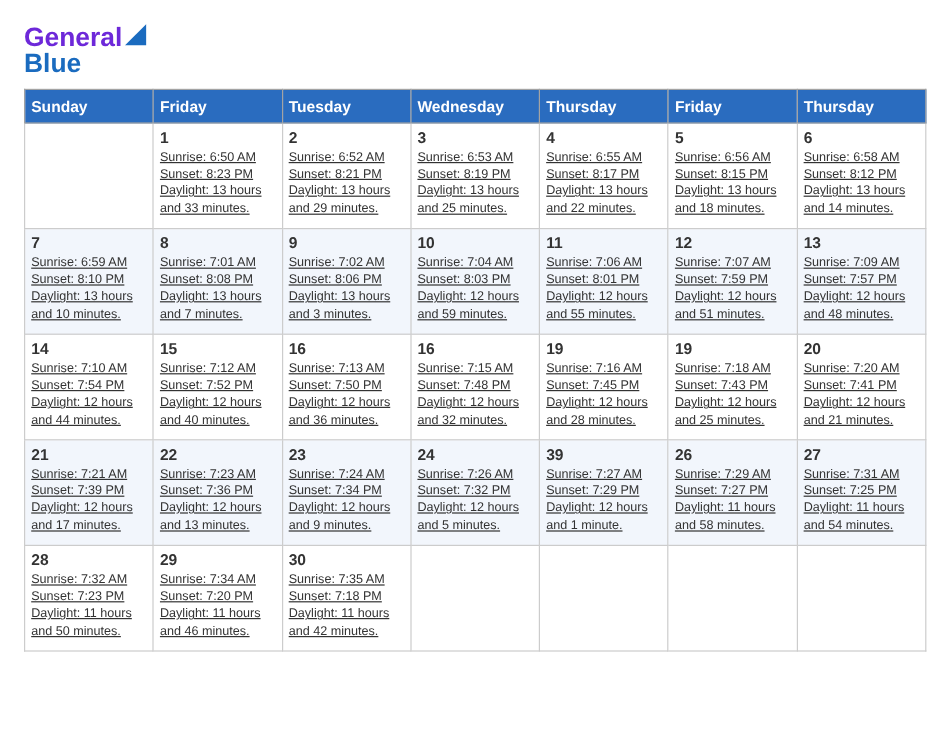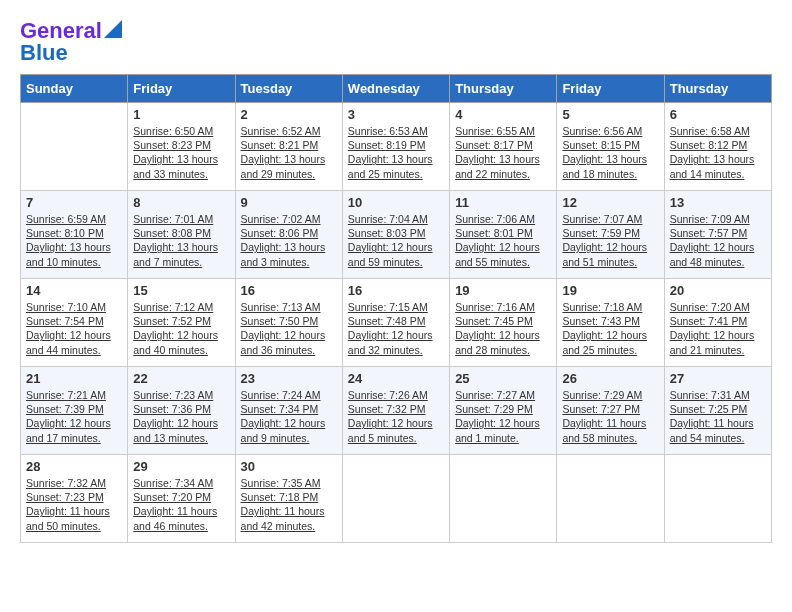--- a/index.html
+++ b/index.html
@@ -223,21 +223,21 @@
         </td>
         <td>
           <span class="day-num">23</span>
           <div class="day-info">Sunrise: 7:24 AM<br>Sunset: 7:34 PM<br>Daylight: 12 hours and 9 minutes.</div>
         </td>
         <td>
           <span class="day-num">24</span>
           <div class="day-info">Sunrise: 7:26 AM<br>Sunset: 7:32 PM<br>Daylight: 12 hours and 5 minutes.</div>
         </td>
         <td>
-          <span class="day-num">25</span>
+          <span class="day-num">39</span>
           <div class="day-info">Sunrise: 7:27 AM<br>Sunset: 7:29 PM<br>Daylight: 12 hours and 1 minute.</div>
         </td>
         <td>
           <span class="day-num">26</span>
           <div class="day-info">Sunrise: 7:29 AM<br>Sunset: 7:27 PM<br>Daylight: 11 hours and 58 minutes.</div>
         </td>
         <td>
           <span class="day-num">27</span>
           <div class="day-info">Sunrise: 7:31 AM<br>Sunset: 7:25 PM<br>Daylight: 11 hours and 54 minutes.</div>
         </td>

